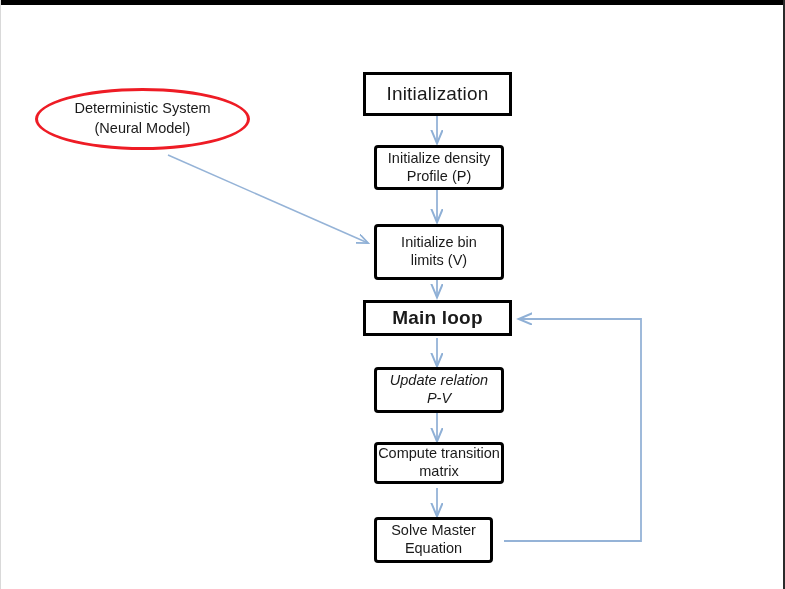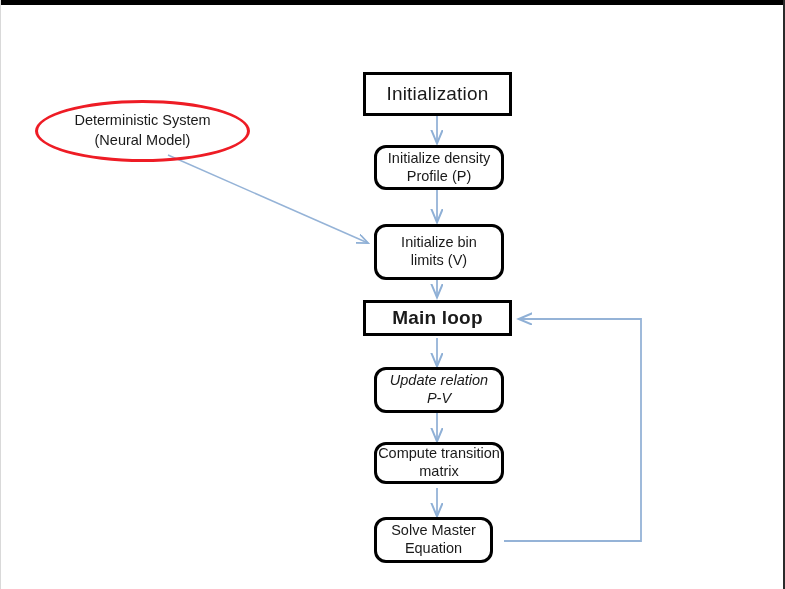--- a/index.html
+++ b/index.html
@@ -48,21 +48,21 @@
     white-space: pre-line;
   }
   .node.rect {
     border: 3px solid #000000;
     border-radius: 0;
     font-size: 19px;
     letter-spacing: 0.2px;
   }
   .node.round {
     border: 3px solid #000000;
-    border-radius: 12px;
+    border-radius: 4px;
     font-size: 14.5px;
   }
 
   .ellipse-node {
     position: absolute;
     box-sizing: border-box;
     border: 3px solid #ee1c25;
     border-radius: 50%;
     background: transparent;
     display: flex;
@@ -112,21 +112,21 @@
 
     <line x1="437" y1="413" x2="437" y2="441" stroke="#95b3d7" stroke-width="1.8" marker-end="url(#arrowBlue)"></line>
 
     <line x1="437" y1="488" x2="437" y2="516" stroke="#95b3d7" stroke-width="1.8" marker-end="url(#arrowBlue)"></line>
 
     <path d="M504,541 L641,541 L641,319 L519,319" fill="none" stroke="#95b3d7" stroke-width="1.8" marker-end="url(#arrowBlueLeft)"></path>
 
     <line x1="168" y1="155" x2="368" y2="243" stroke="#95b3d7" stroke-width="1.5" marker-end="url(#arrowBlue)"></line>
   </svg>
 
-  <div class="ellipse-node" style="left:35px; top:100px; width:215px; height:62px;">Deterministic System
+  <div class="ellipse-node" style="left:35px; top:88px; width:215px; height:62px;">Deterministic System
 (Neural Model)</div>
 
   <div class="node rect" style="left:363px; top:72px; width:149px; height:44px;">Initialization</div>
 
   <div class="node round" style="left:374px; top:145px; width:130px; height:45px;">Initialize density
 Profile (P)</div>
 
   <div class="node round" style="left:374px; top:224px; width:130px; height:56px;">Initialize  bin
 limits (V)</div>
 

